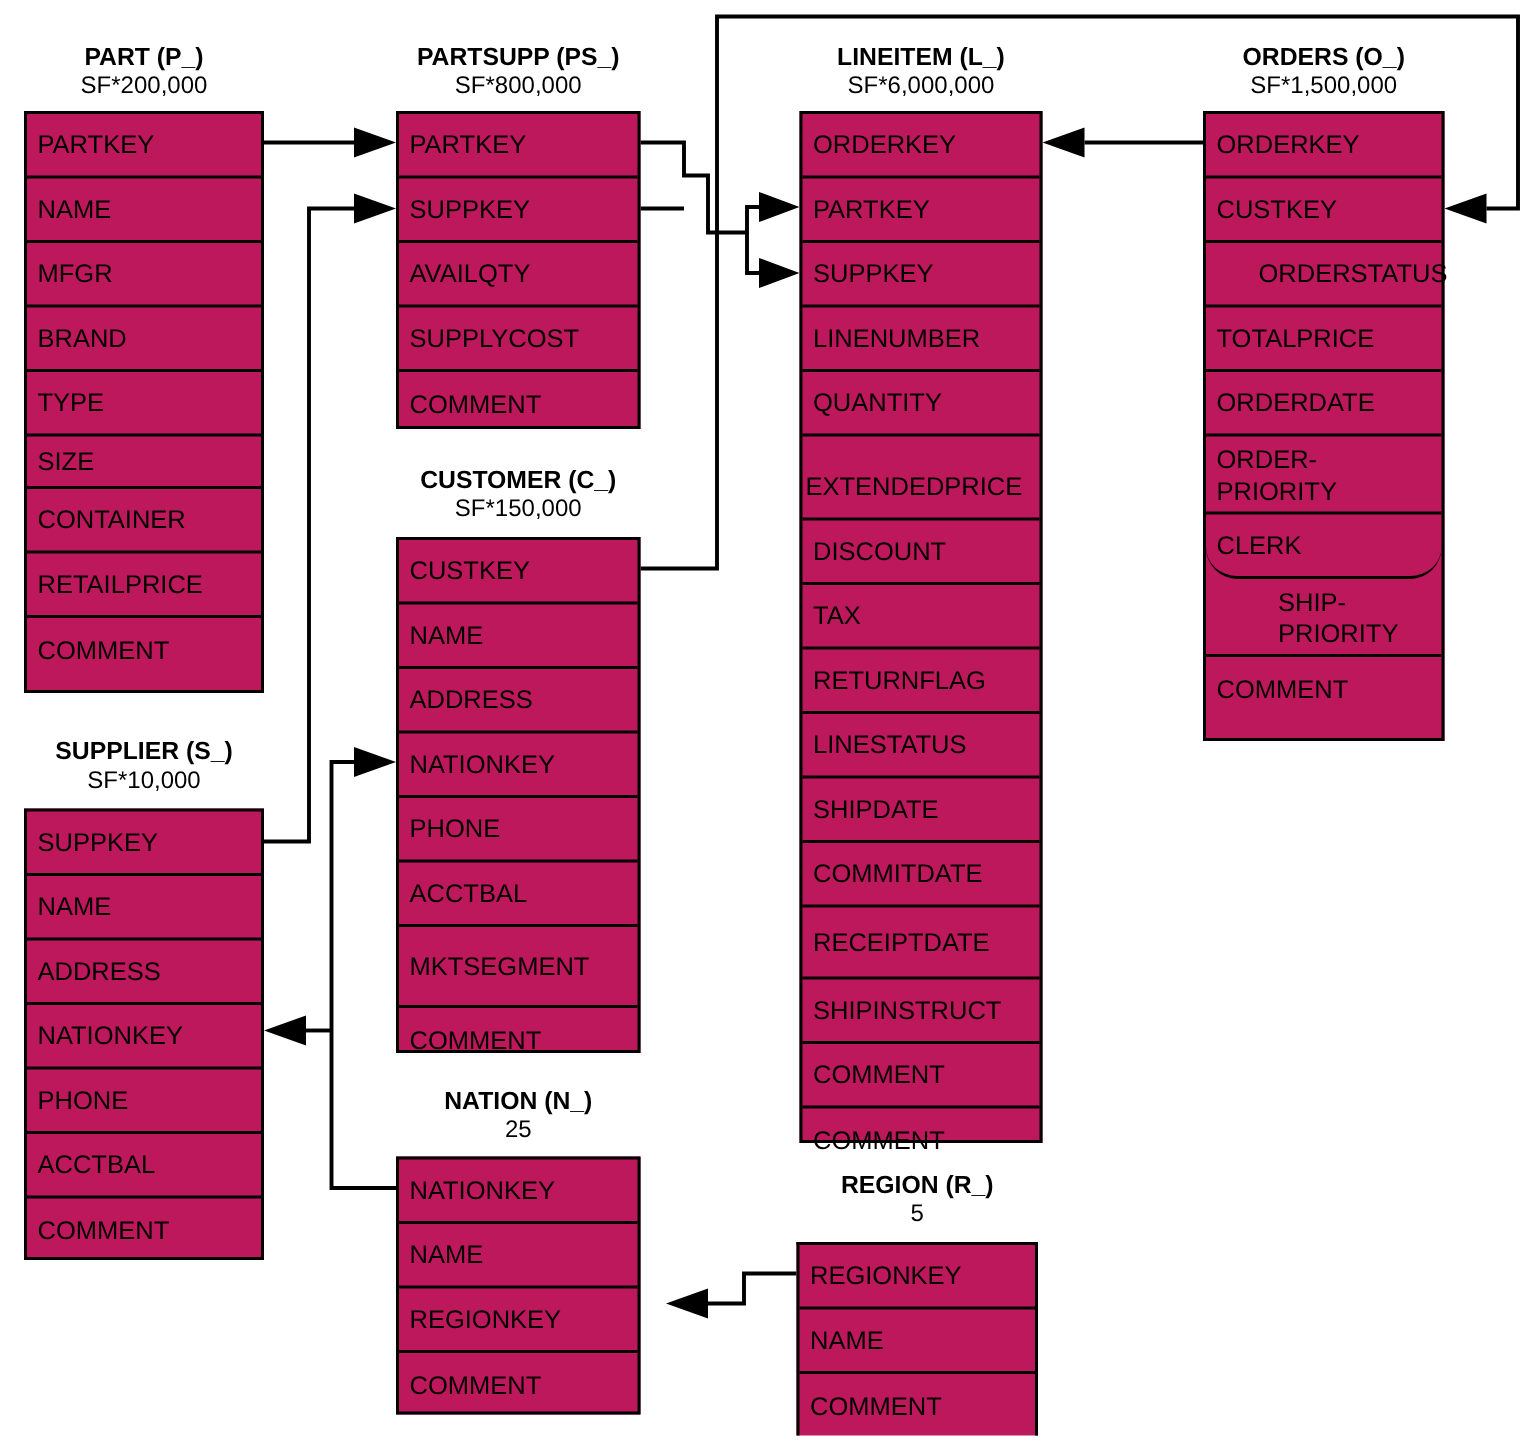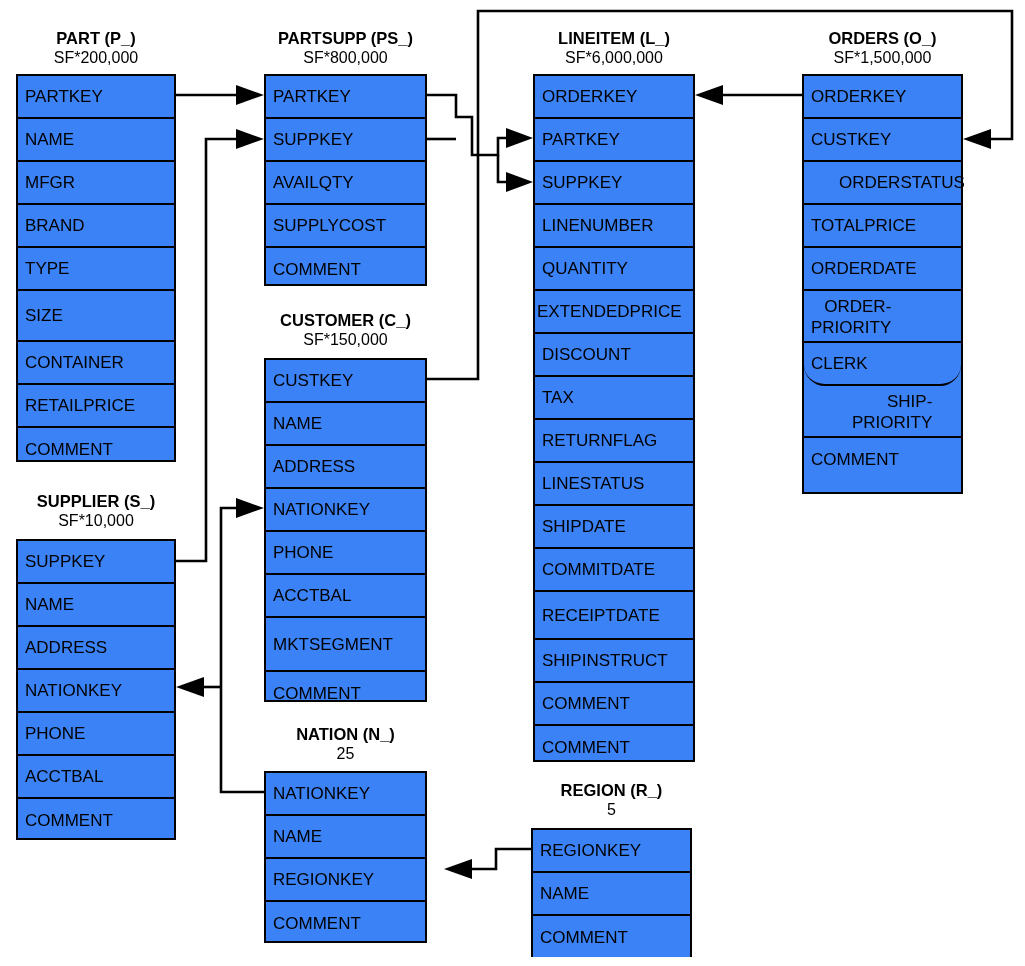--- a/index.html
+++ b/index.html
@@ -7,21 +7,21 @@
   body{font-family:"Liberation Sans",sans-serif;}
   #canvas{position:relative;width:1025px;height:966px;background:#ffffff;overflow:hidden;}
   .entity{position:absolute;}
   .entity-title{
     text-align:center;font-weight:bold;font-size:16.5px;color:#000;
     line-height:20px;white-space:nowrap;
   }
   .entity-card{
     text-align:center;font-size:16px;color:#000;line-height:19px;white-space:nowrap;
   }
-  .cols{position:absolute;border:2.5px solid #000;background:#3b82f6;box-sizing:border-box;text-align:right;}
+  .cols{position:absolute;border:2.5px solid #000;background:#be185d;box-sizing:border-box;}
   .col{
     box-sizing:border-box;border-bottom:2.5px solid #000;
     display:flex;align-items:center;
     padding-left:7px;font-size:17px;color:#000;
     overflow:visible;white-space:pre-line;line-height:21px;
   }
   .col:last-child{border-bottom:none;}
   .col.two-line{line-height:21px;padding-top:1px;}
   svg.links{position:absolute;left:0;top:0;width:1025px;height:966px;pointer-events:none;}
   svg.links path,svg.links line{fill:none;stroke:#000;stroke-width:2.6;}
@@ -78,21 +78,21 @@
   <div class="entity" style="left:16px;top:28px;width:160px;">
     <div class="entity-title">PART (P_)</div>
     <div class="entity-card">SF*200,000</div>
   </div>
   <div class="cols" style="left:16px;top:74px;width:160px;height:388px;">
     <div class="col" style="height:43px;">PARTKEY</div>
     <div class="col" style="height:43px;">NAME</div>
     <div class="col" style="height:43px;">MFGR</div>
     <div class="col" style="height:43px;">BRAND</div>
     <div class="col" style="height:43px;">TYPE</div>
-    <div class="col" style="height:51px;">SIZE</div>
+    <div class="col" style="height:35px;">SIZE</div>
     <div class="col" style="height:43px;">CONTAINER</div>
     <div class="col" style="height:43px;">RETAILPRICE</div>
     <div class="col" style="height:43px;">COMMENT</div>
   </div>
 
   <div class="entity" style="left:264px;top:28px;width:163px;">
     <div class="entity-title">PARTSUPP (PS_)</div>
     <div class="entity-card">SF*800,000</div>
   </div>
   <div class="cols" style="left:264px;top:74px;width:163px;height:212px;">
@@ -106,21 +106,21 @@
   <div class="entity" style="left:533px;top:28px;width:162px;">
     <div class="entity-title">LINEITEM (L_)</div>
     <div class="entity-card">SF*6,000,000</div>
   </div>
   <div class="cols" style="left:533px;top:74px;width:162px;height:688px;">
     <div class="col" style="height:43px;">ORDERKEY</div>
     <div class="col" style="height:43px;">PARTKEY</div>
     <div class="col" style="height:43px;">SUPPKEY</div>
     <div class="col" style="height:43px;">LINENUMBER</div>
     <div class="col" style="height:43px;">QUANTITY</div>
-    <div class="col" style="height:43px;padding-left:2px;">EXTENDEDPRICE</div>
+    <div class="col" style="height:43px;padding-left:2px;margin-top:13px;">EXTENDEDPRICE</div>
     <div class="col" style="height:43px;">DISCOUNT</div>
     <div class="col" style="height:43px;">TAX</div>
     <div class="col" style="height:43px;">RETURNFLAG</div>
     <div class="col" style="height:43px;">LINESTATUS</div>
     <div class="col" style="height:43px;">SHIPDATE</div>
     <div class="col" style="height:43px;">COMMITDATE</div>
     <div class="col" style="height:48px;">RECEIPTDATE</div>
     <div class="col" style="height:43px;">SHIPINSTRUCT</div>
     <div class="col" style="height:43px;">COMMENT</div>
     <div class="col" style="height:43px;">COMMENT</div>

